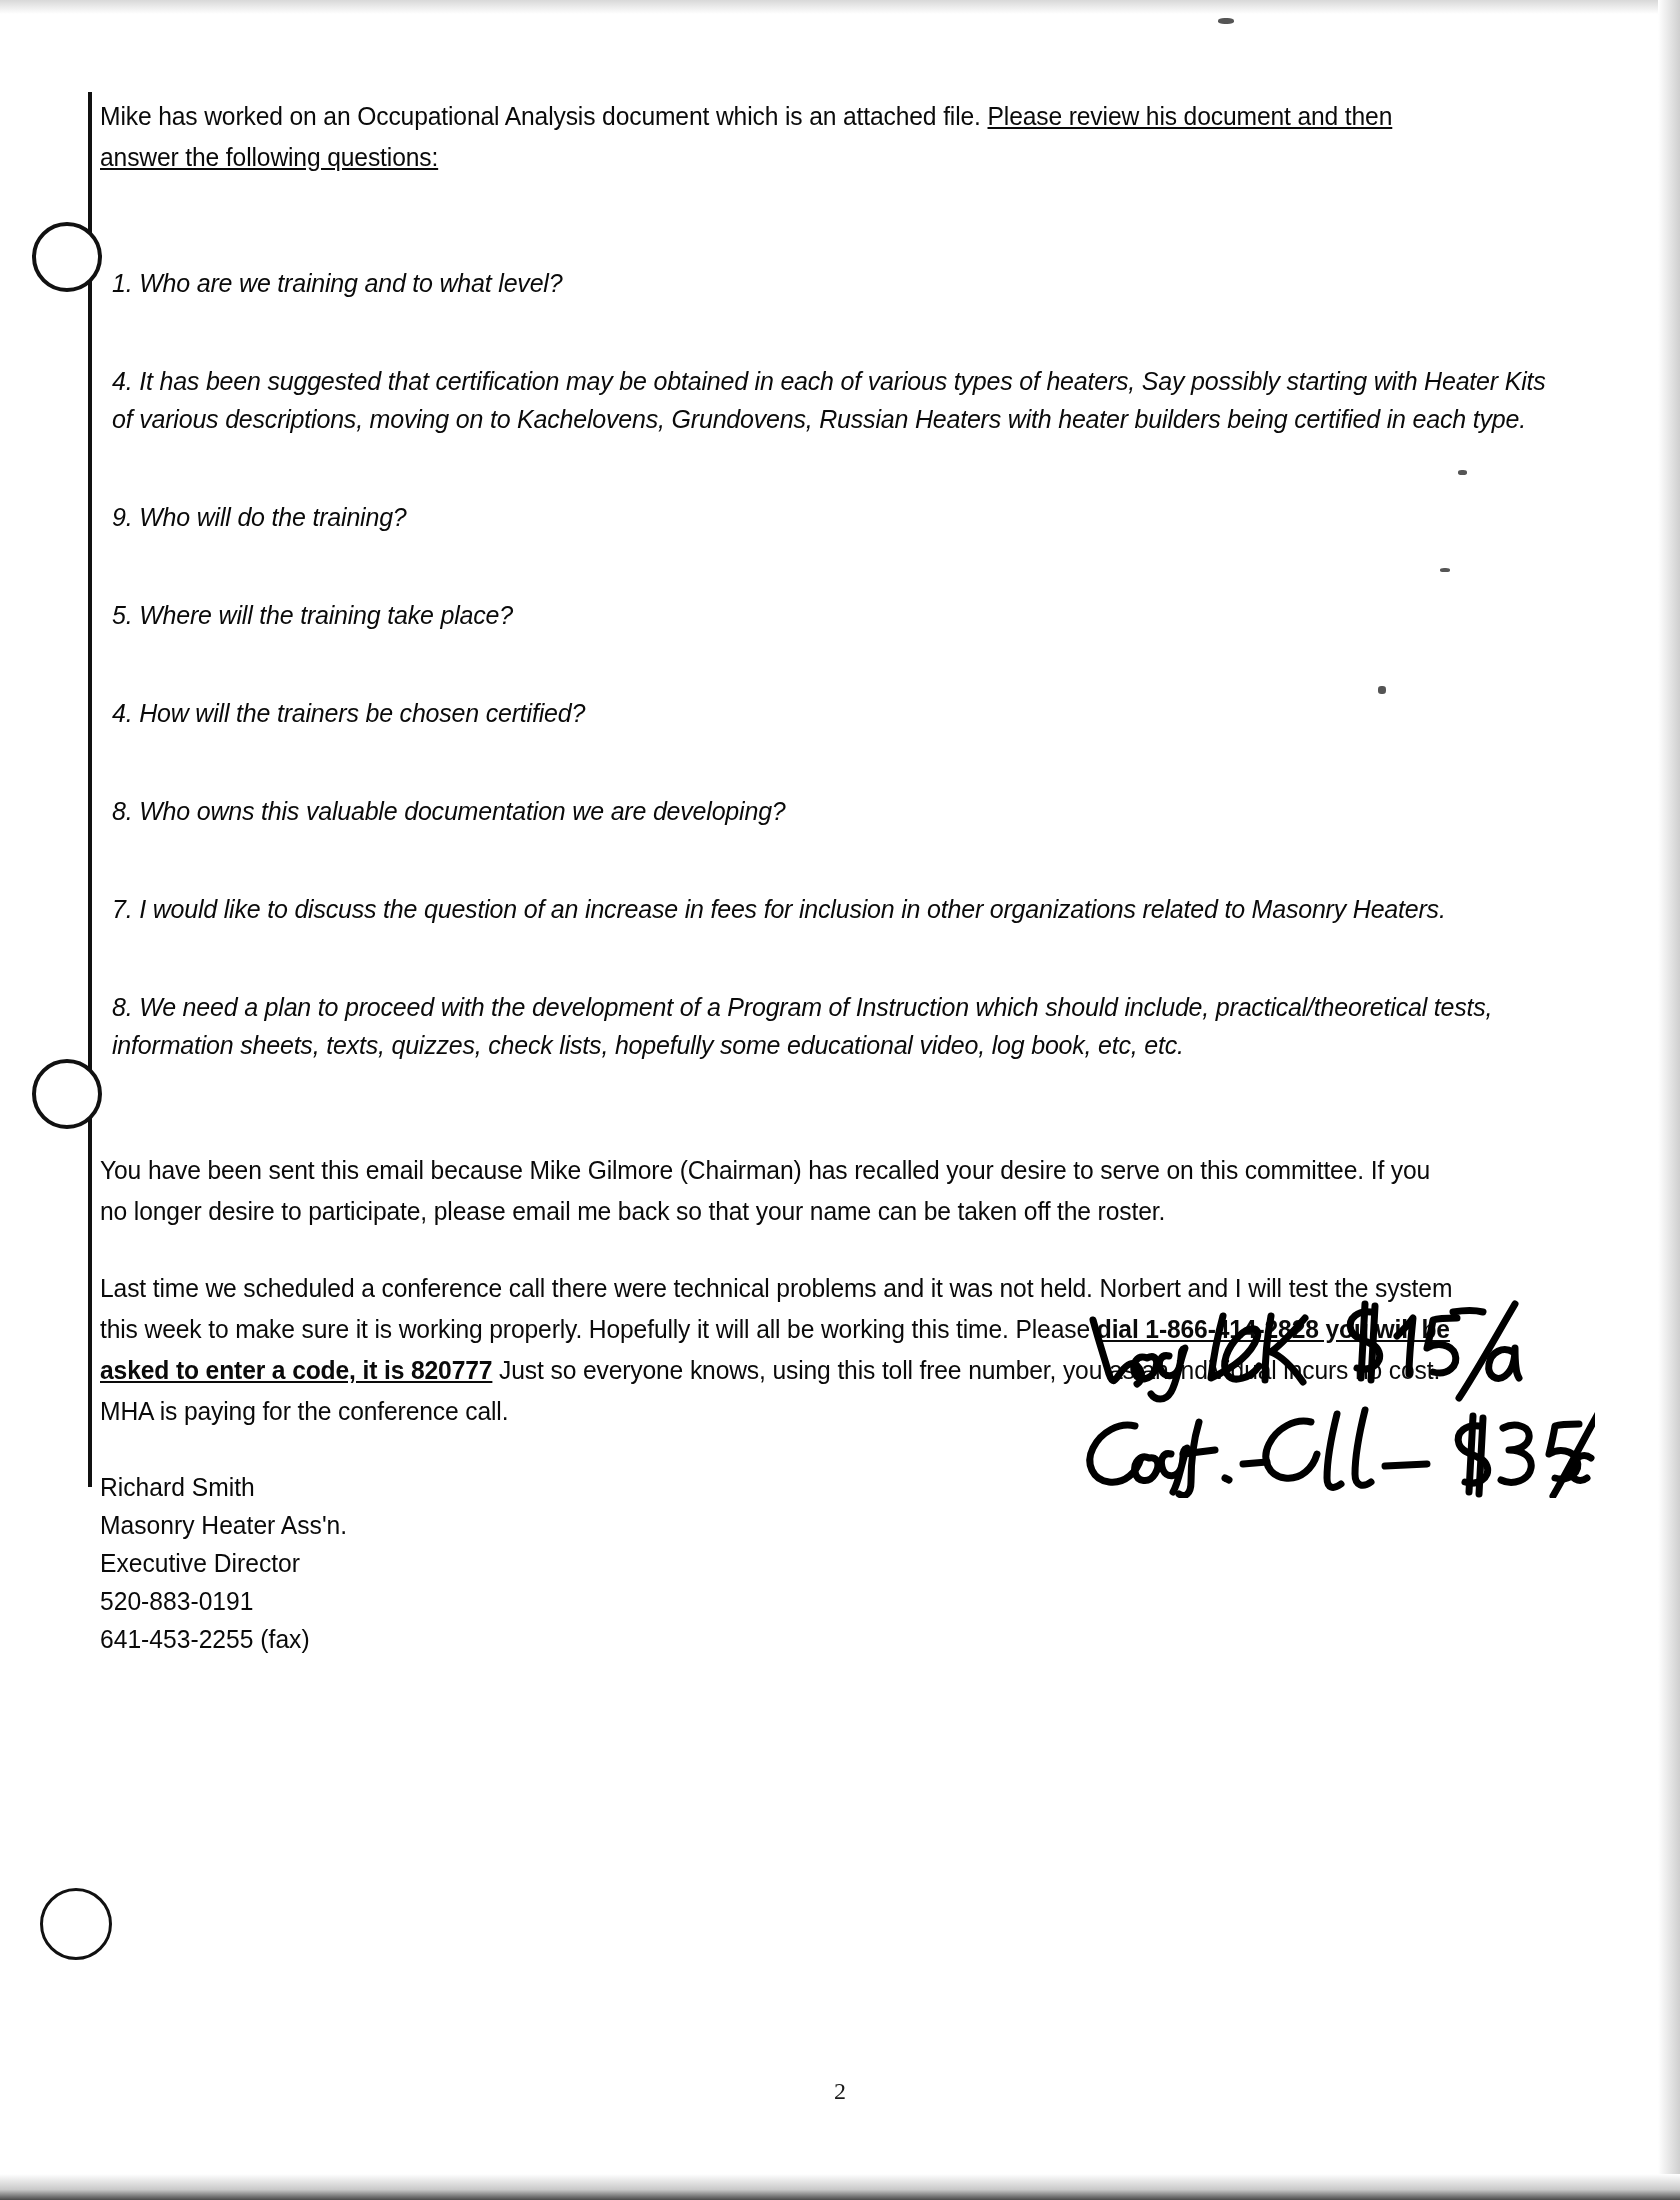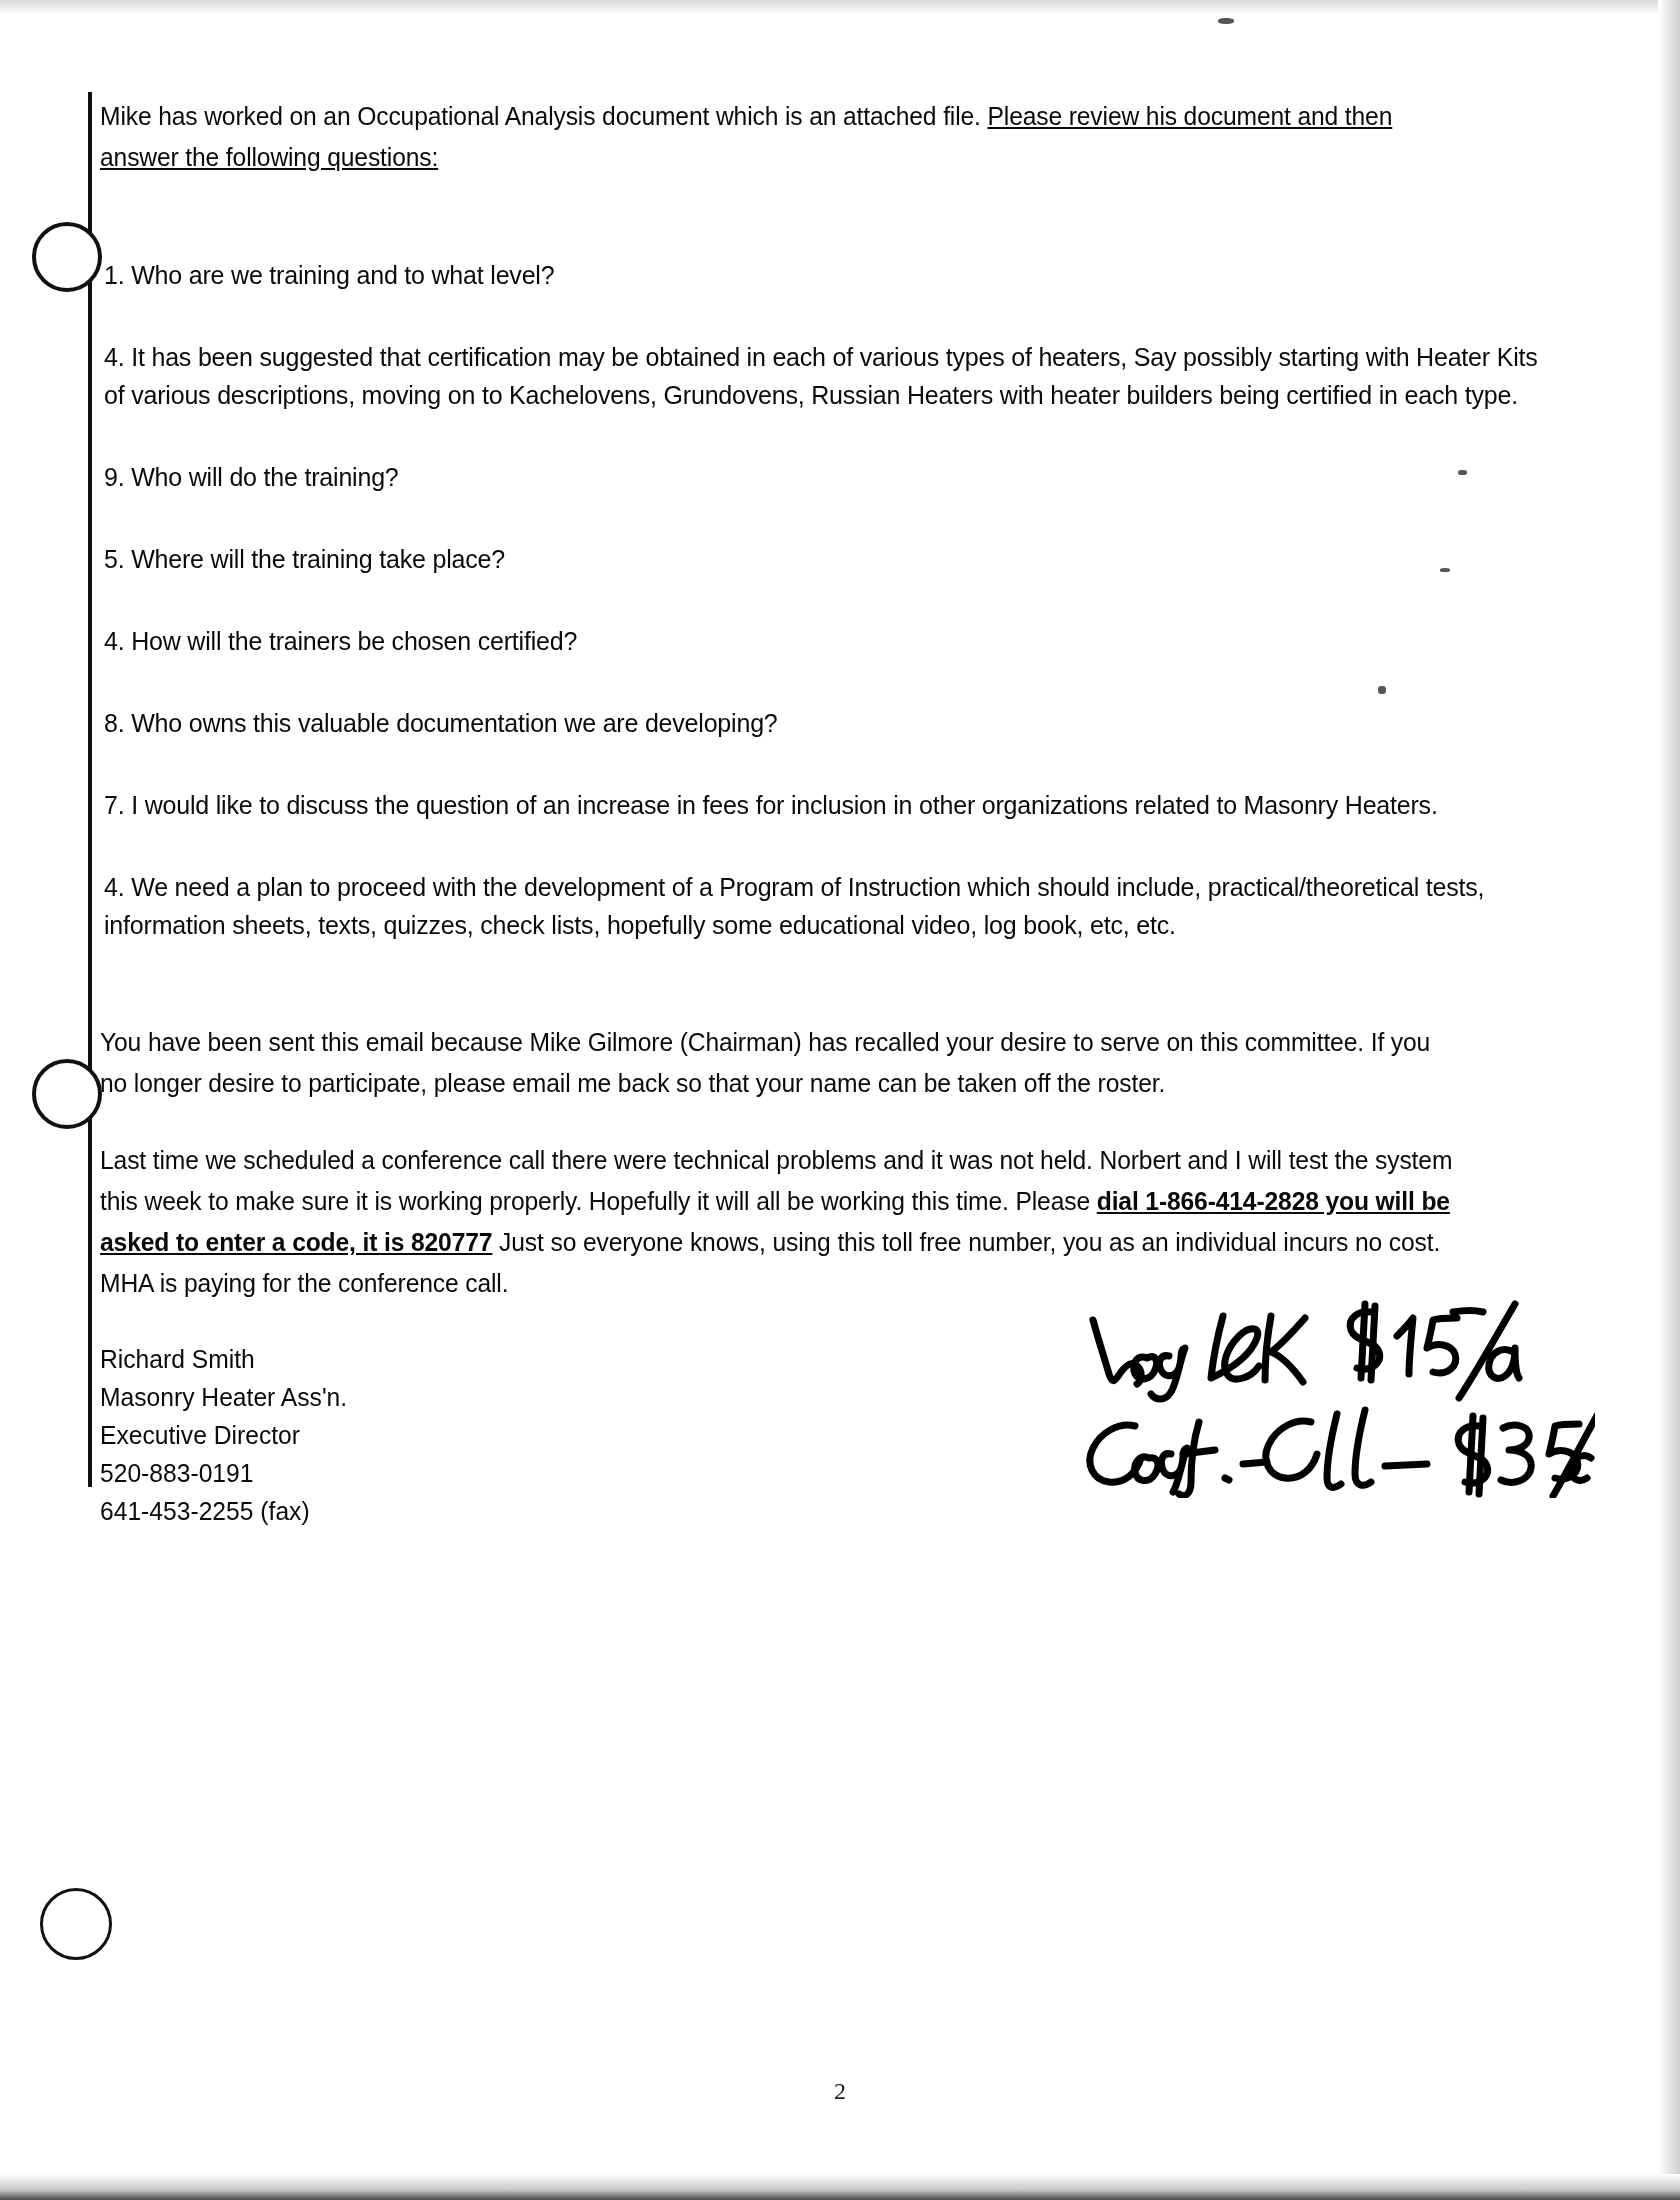--- a/index.html
+++ b/index.html
@@ -68,25 +68,26 @@
     font-family: "Liberation Sans Narrow", "Liberation Sans", sans-serif;
     font-size: 26.5px;
     line-height: 41px;
     letter-spacing: -0.15px;
     text-align: left;
     transform: scaleX(0.93);
     transform-origin: left center;
   }
   
   p.wide {
-    margin: 4px;
+    margin: 12px;
     font-family: "Liberation Sans", sans-serif;
     font-size: 25px;
     line-height: 38px;
     letter-spacing: -0.2px;
+    font-style: italic;
   }
   .u { text-decoration: underline; }
   .bu { font-weight: bold; text-decoration: underline; }
   .gap-md { height: 36px; }
   .gap-xl { height: 74px; }
 
   .sig-block {
     font-family: "Liberation Sans Narrow", "Liberation Sans", sans-serif;
     font-size: 26.5px;
     line-height: 38px;
@@ -159,21 +160,21 @@
 
     <p class="wide">4. How will the trainers be chosen certified?</p>
     <div class="gap-md"></div>
 
     <p class="wide">8. Who owns this valuable documentation we are developing?</p>
     <div class="gap-md"></div>
 
     <p class="wide">7. I would like to discuss the question of an increase in fees for inclusion in other organizations related to Masonry Heaters.</p>
     <div class="gap-md"></div>
 
-    <p class="wide">4. We need a plan to proceed with the development of a Program of Instruction which should include, practical/theoretical tests, information sheets, texts, quizzes, check lists, hopefully some educational video, log book, etc, etc.</p>
+    <p class="wide">8. We need a plan to proceed with the development of a Program of Instruction which should include, practical/theoretical tests, information sheets, texts, quizzes, check lists, hopefully some educational video, log book, etc, etc.</p>
 
     <div class="gap-xl"></div>
 
     <p class="cond">You have been sent this email because Mike Gilmore (Chairman) has recalled your desire to serve on this committee. If you no longer desire to participate, please email me back so that your name can be taken off the roster.</p>
 
     <div class="gap-md"></div>
 
     <p class="cond"><span>Last time we scheduled a conference call there were technical problems and it was not held. Norbert and I will test the system this week to make sure it is working properly. Hopefully it will all be working this time. Please </span><span class="bu">dial 1-866-414-2828 you will be asked to enter a code, it is 820777</span><span> Just so everyone knows, using this toll free number, you as an individual incurs no cost. MHA is paying for the conference call.</span></p>
 
     <div class="gap-md"></div>

